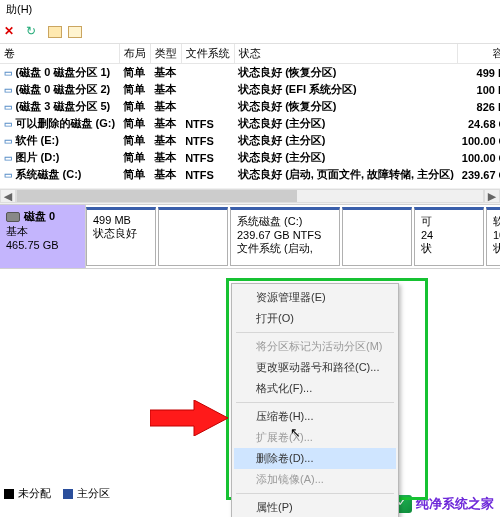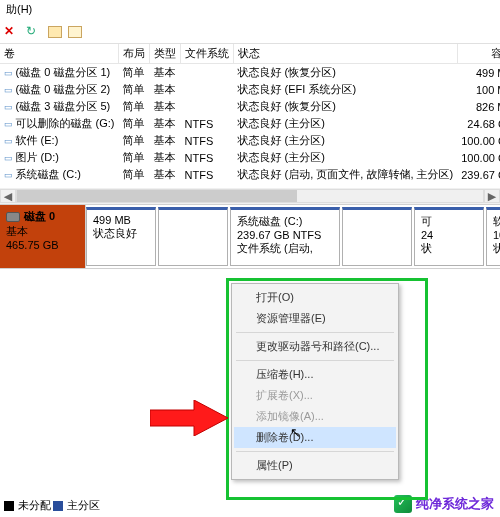--- a/index.html
+++ b/index.html
@@ -6,39 +6,39 @@
 body { width: 500px; height: 517px; background: #fff; overflow: hidden; position: relative; }
 .menubar { height: 20px; padding: 2px 6px; color: #000; }
 .toolbar { height: 24px; border-bottom: 1px solid #e0e0e0; display: flex; align-items: center; gap: 6px; padding: 0 4px; }
 .tb-ic { width: 16px; height: 16px; display: inline-block; }
 .ic-red-x::before { content: "✕"; color: #d00; font-weight: bold; font-size: 12px; }
 .ic-refresh::before { content: "↻"; color: #2a7; font-size: 12px; }
 .ic-folder { width: 14px; height: 12px; border: 1px solid #caa560; background: #ffe9b0; }
 .ic-folder2 { width: 14px; height: 12px; border: 1px solid #caa560; background: #fff4d0; }
 .vol-table { width: 100%; border-collapse: collapse; }
 .vol-table th { text-align: left; font-weight: normal; padding: 2px 4px; border-right: 1px solid #e6e6e6; border-bottom: 1px solid #e6e6e6; background: #fff; white-space: nowrap; color: #000; }
-.vol-table td { padding: 1px 4px; white-space: nowrap; color: #000; }
+.vol-table td { padding: 1px 4px; white-space: nowrap; color: #000; font-weight: bold; }
 .vol-table td:first-child::before { content: "▭"; color: #5a8fc8; margin-right: 3px; font-size: 9px; }
 .vol-area { height: 160px; overflow: hidden; position: relative; }
 .hscroll { position: absolute; left: 0; right: 0; bottom: 0; height: 16px; background: #f0f0f0; display: flex; align-items: center; }
 .hscroll .track { flex: 1; height: 14px; background: #f0f0f0; border: 1px solid #ddd; position: relative; }
 .hscroll .thumb { position: absolute; left: 0; top: 0; bottom: 0; width: 60%; background: #ccc; }
 .hscroll .arr { width: 16px; height: 14px; border: 1px solid #ddd; text-align: center; line-height: 12px; color: #666; }
 .lower { border-top: 1px solid #d0d0d0; position: relative; }
 .disk-row { display: flex; border-bottom: 1px solid #d0d0d0; min-height: 64px; }
-.disk-head { width: 86px; padding: 4px 6px; border-right: 1px solid #d0d0d0; background: #c2410c; }
+.disk-head { width: 86px; padding: 4px 6px; border-right: 1px solid #d0d0d0; background: #c4b5fd; }
 .disk-head .iconline { display: flex; align-items: center; gap: 4px; font-weight: bold; }
 .disk-head .hdd-ic { width: 14px; height: 10px; background: #888; border: 1px solid #555; border-radius: 2px; }
 .disk-head .cd-ic { width: 12px; height: 12px; border: 2px solid #888; border-radius: 50%; }
 .disk-head .sub { color: #000; }
 .parts { flex: 1; display: flex; padding: 2px 0; gap: 2px; overflow: hidden; }
 .part { border-top: 3px solid #3a5fab; border-left: 1px solid #b0b0b0; border-right: 1px solid #b0b0b0; border-bottom: 1px solid #b0b0b0; padding: 4px 6px; min-width: 70px; overflow: hidden; }
 .part .nm { white-space: nowrap; }
 .part .st { white-space: nowrap; }
-.legend { position: absolute; left: 4px; bottom: 4px; display: flex; gap: 2px; align-items: flex-end; }
+.legend { position: absolute; left: 4px; bottom: 16px; display: flex; gap: 12px; align-items: flex-end; }
 .legend .sw { width: 10px; height: 10px; display: inline-block; vertical-align: middle; margin-right: 4px; }
 .legend .sw.black { background: #000; }
 .legend .sw.blue { background: #2a4e9b; }
 .watermark { position: absolute; right: 6px; bottom: 4px; display: flex; align-items: center; gap: 4px; }
 .watermark .logo { width: 18px; height: 18px; background: linear-gradient(135deg,#24c15a,#0f8a3a); border-radius: 3px; position: relative; }
 .watermark .logo::after { content: "✓"; color: #fff; position: absolute; left: 3px; top: 0; font-size: 12px; }
 .watermark .txt { color: #6d28d9; font-weight: bold; font-size: 13px; }
 .ctx { position: absolute; width: 168px; background: #f3f3f3; border: 1px solid #b8b8b8; box-shadow: 2px 2px 4px rgba(0,0,0,.25); padding: 3px 2px; z-index: 50; }
 .ctx .item { padding: 3px 22px 3px 22px; color: #333; white-space: nowrap; }
 .ctx .item.dis { color: #9a9a9a; }
@@ -191,27 +191,29 @@
   <span class="txt">纯净系统之家</span>
 </div>
 
 <div class="green-box" style="left:226px; top:278px; width:202px; height:222px;"></div>
 
 <svg class="arrow" style="left:150px; top:400px;" width="78" height="36">
   <polygon points="0,10 44,10 44,0 78,18 44,36 44,26 0,26" fill="#ff1a1a" stroke="#c00000" stroke-width="1"></polygon>
 </svg>
 
 <div class="ctx" style="left:231px; top:283px;">
+  <div class="item">资源管理器(E)</div>
   <div class="item">打开(O)</div>
-  <div class="item">资源管理器(E)</div>
   <div class="sep"></div>
+  <div class="item dis">将分区标记为活动分区(M)</div>
   <div class="item">更改驱动器号和路径(C)...</div>
+  <div class="item">格式化(F)...</div>
   <div class="sep"></div>
   <div class="item">压缩卷(H)...</div>
   <div class="item dis">扩展卷(X)...</div>
+  <div class="item sel">删除卷(D)...</div>
   <div class="item dis">添加镜像(A)...</div>
-  <div class="item sel">删除卷(D)...</div>
   <div class="sep"></div>
   <div class="item">属性(P)</div>
 
 </div>
 
 <span class="cursor-ic" style="left:290px; top:425px;">↖</span>
 
 </body></html>

